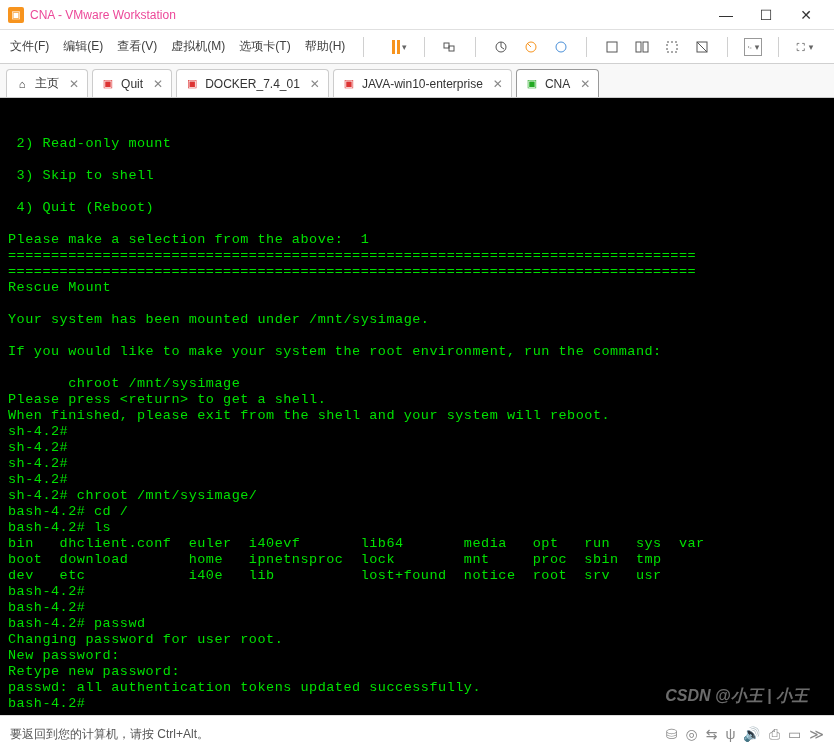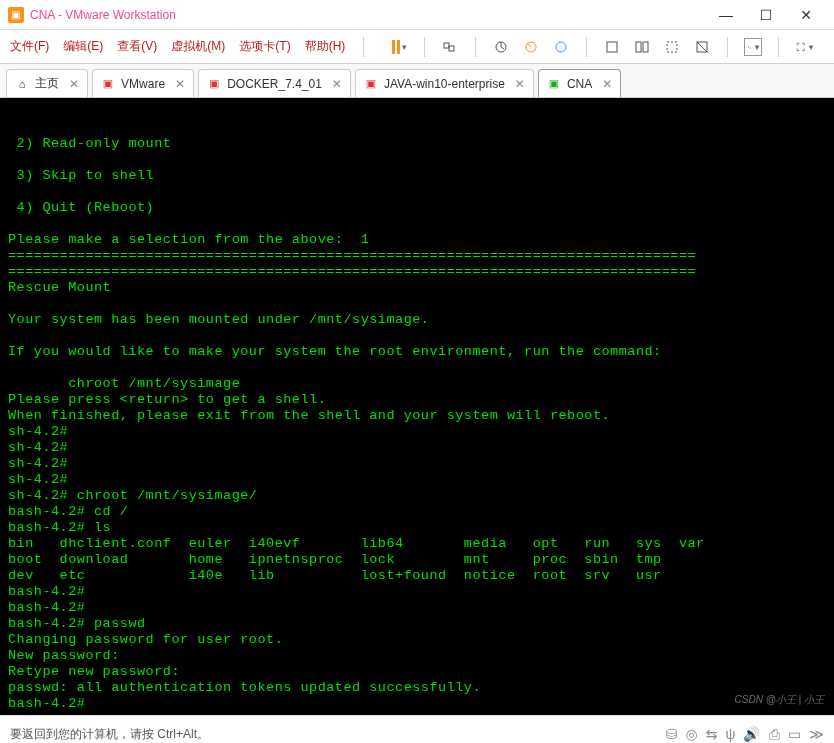--- a/index.html
+++ b/index.html
@@ -2,33 +2,33 @@
 <html><head>
 <meta charset="utf-8">
 <style>
 * { box-sizing: border-box; margin: 0; padding: 0; }
 body { font-family: "Segoe UI", Tahoma, sans-serif; font-size: 12px; background: #f0f0f0; width: 834px; height: 743px; overflow: hidden; position: relative; }
 .titlebar { height: 30px; background: #fff; display: flex; align-items: center; padding: 0 8px; border-bottom: 1px solid #e0e0e0; }
 .titlebar .icon { width: 16px; height: 16px; background: #f7941e; border-radius: 2px; display: inline-flex; align-items: center; justify-content: center; font-size: 10px; color: #fff; margin-right: 6px; }
 .titlebar .title { flex: 1; font-size: 12px; color: #ec4899; }
 .titlebar .winbtn { width: 40px; height: 30px; display: flex; align-items: center; justify-content: center; font-size: 14px; color: #333; }
 .menubar { height: 34px; background: #fff; display: flex; align-items: center; padding: 0 10px; gap: 14px; border-bottom: 1px solid #d0d0d0; }
-.menubar .menuitem { font-size: 12px; color: #b91c1c; display: flex; align-items: center; }
+.menubar .menuitem { font-size: 12px; color: #404040; display: flex; align-items: center; }
 .menubar .sep-v { width: 1px; height: 20px; background: #d0d0d0; margin: 0 4px; }
 .toolbar-icons { display: flex; align-items: center; gap: 12px; margin-left: 8px; }
 .toolbar-icons .tb { width: 18px; height: 18px; display: flex; align-items: center; justify-content: center; color: #555; font-size: 14px; }
 .toolbar-icons .tb svg { width: 16px; height: 16px; }
 .tabbar { height: 34px; background: #f8f8f8; display: flex; align-items: flex-end; padding: 0 6px; gap: 4px; border-bottom: 1px solid #ccc; }
 .tab { height: 28px; background: #fff; border: 1px solid #ccc; border-bottom: none; border-radius: 4px 4px 0 0; display: flex; align-items: center; padding: 0 8px; gap: 6px; font-size: 12px; color: #333; position: relative; }
 .tab.active { background: #fff; border-color: #999; z-index: 2; }
 .tab .tabicon { width: 14px; height: 14px; display: inline-flex; align-items: center; justify-content: center; font-size: 11px; }
 .tab .close { color: #888; font-size: 12px; margin-left: 4px; }
 .terminal { background: #000; color: #00e000; font-family: "Courier New", monospace; font-size: 13.5px; line-height: 16px; padding: 6px 8px 0 8px; height: 716px; overflow: hidden; white-space: pre; letter-spacing: 0.5px; }
 .terminal .line { white-space: pre; }
-.watermark { position: absolute; right: 10px; bottom: 36px; color: rgba(180,180,180,0.6); font-size: 10px; font-style: italic; }
+.watermark { position: absolute; right: 26px; bottom: 36px; color: rgba(180,180,180,0.6); font-size: 16px; font-style: italic; font-weight: bold; }
 .footer { position: absolute; bottom: 0; left: 0; right: 0; height: 28px; background: #fff; border-top: 1px solid #ddd; display: flex; align-items: flex-end; padding: 0 10px; font-size: 12px; color: #555; }
 .footer .icons { margin-left: auto; display: flex; gap: 8px; color: #888; font-size: 14px; }
 .pause-icon { display: flex; gap: 2px; }
 .pause-icon span { width: 3px; height: 14px; background: #f7941e; }
 .drop-arrow { font-size: 9px; color: #666; margin-left: 2px; }
 </style>
 </head>
 <body>
 
 <div class="titlebar">
@@ -121,21 +121,21 @@
 </div>
 
 <div class="tabbar">
   <div class="tab">
     <span class="tabicon">⌂</span>
     <span>主页</span>
     <span class="close">✕</span>
   </div>
   <div class="tab">
     <span class="tabicon" style="color:#d33;">▣</span>
-    <span>VMware</span>
+    <span>Quit</span>
     <span class="close">✕</span>
   </div>
   <div class="tab">
     <span class="tabicon" style="color:#d33;">▣</span>
     <span>DOCKER_7.4_01</span>
     <span class="close">✕</span>
   </div>
   <div class="tab">
     <span class="tabicon" style="color:#d33;">▣</span>
     <span>JAVA-win10-enterprise</span>

